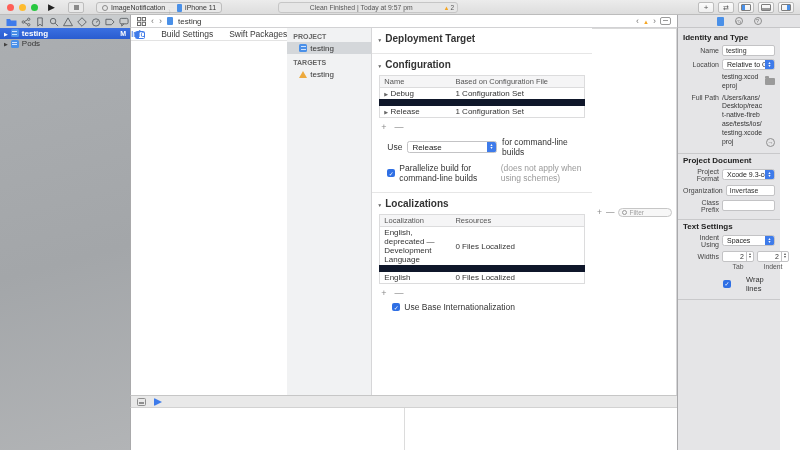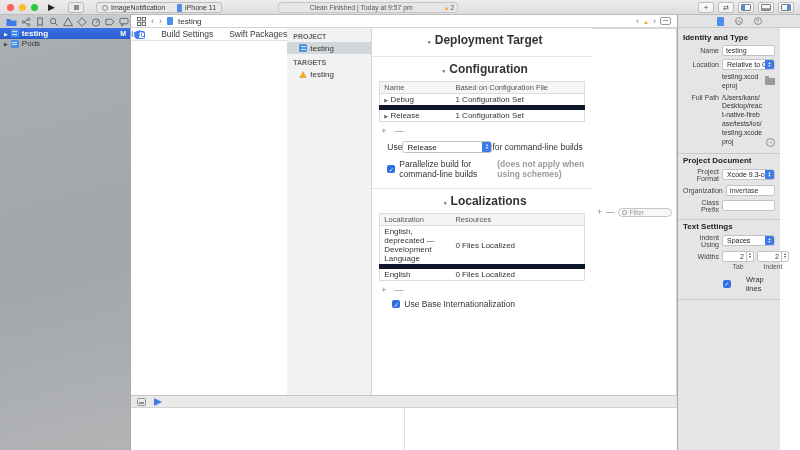--- a/index.html
+++ b/index.html
@@ -77,49 +77,49 @@
   .ptoggle { position:absolute; left:4px; top:2.5px; width:10px; height:8px; border:1px solid #3e7bea; border-radius:1.5px; }
   .ptoggle::before { content:""; position:absolute; left:0; top:0; width:3px; height:100%; background:#3e7bea; }
   .ebody { flex:1; display:flex; min-height:0; }
   .esidebar { flex:0 0 85px; background:#f1f2f3; border-right:1px solid #d6d6d8; font-size:8px; }
   .eshead { font-size:7px; font-weight:bold; color:#666; padding:5px 0 2px 6px; }
   .esrow { height:12px; display:flex; align-items:center; gap:3px; padding-left:12px; }
   .esrow.sel { background:#d4d7da; }
   .targetic { width:0; height:0; border-left:4px solid transparent; border-right:4px solid transparent;
               border-bottom:7px solid #eda93c; position:relative; }
   .econtent { flex:1; min-width:0; font-size:8.5px; }
-  .sec-h { display:flex; align-items:center; gap:3px; font-weight:bold; font-size:12px; color:#333; padding:5px 0 0 5px;justify-content:center; }
+  .sec-h { display:flex; align-items:center; gap:3px; font-weight:bold; font-size:10px; color:#333; padding:5px 0 0 5px; }
   .ddisc::before { content:"▼"; font-size:5px; color:#666; }
   .rdisc::before { content:"▶"; font-size:5px; color:#666; }
   .dep-row { display:flex; align-items:center; margin-top:11px; }
   .dep-row .lbl { width:95px; text-align:right; color:#333; }
   .sep { border-top:1px solid #e6e6e6; margin-top:9px; }
   .dropdown { display:inline-flex; align-items:center; height:12px; background:#fff; border:1px solid #c3c3c5;
               border-radius:2.5px; font-size:8px; color:#222; overflow:hidden; }
   .dropdown .val { flex:1; padding:0 4px; white-space:nowrap; overflow:hidden; }
   .caps { width:9px; align-self:stretch; background:#3e7bea; display:flex; flex-direction:column;
           align-items:center; justify-content:center; color:#fff; flex:0 0 9px; }
   .caps::before{ content:"▲"; font-size:3.5px; line-height:3px; }
   .caps::after { content:"▼"; font-size:3.5px; line-height:3px; }
   table.etable { border-collapse:collapse; width:calc(100% - 14px); margin:5px 7px 0 7px; font-size:8px; }
   .etable th { background:#f5f5f6; border:1px solid #dcdcdd; border-left:none; border-right:none;
                font-weight:normal; color:#555; text-align:left; padding:1px 4px; font-size:7.5px; }
   .etable th:first-child{ border-left:1px solid #dcdcdd; width:35%; }
   .etable th:last-child{ border-right:1px solid #dcdcdd; }
-  .etable td { border-bottom:5px solid #0f172a; color:#333; padding:1px 4px; height:9px; }
+  .etable td { border-bottom:7px solid #0f172a; color:#333; padding:1px 4px; height:9px; }
   .etable tr td:first-child{ border-left:1px solid #dcdcdd; }
   .etable tr td:last-child{ border-right:1px solid #dcdcdd; }
   .etable tr:last-child td { border-bottom:1px solid #dcdcdd; }
   .plusminus { display:flex; gap:8px; margin:4px 0 0 9px; color:#8a8a8a; font-size:9px; }
-  .use-row { display:flex; align-items:center; margin:5px 0 0 15px; color:#333; }
+  .use-row { display:flex; align-items:center; gap:5px; margin:5px 0 0 15px; color:#333; }
   .check-row { display:flex; align-items:center; gap:4px; margin:6px 0 0 15px; color:#333; }
   .checkbox { width:8px; height:8px; background:#2f6fe4; border-radius:2px; color:#fff; font-size:6px;
               display:flex; align-items:center; justify-content:center; flex:0 0 8px; }
   .checkbox::before{ content:"✓"; }
-  .note { color:#9a9a9a;font-weight:bold; }
+  .note { color:#9a9a9a; }
   .filterrow { flex:0 0 14px; border-top:1px solid #d9d9d9; display:flex; }
   .filterside { flex:0 0 85px; border-right:1px solid #d6d6d8; display:flex; align-items:center; gap:4px; padding:0 4px 0 5px; }
   .filterside .pm { color:#8a8a8a; font-size:8.5px; }
   .filterfield { flex:1; height:9px; border:1px solid #c6c6c6; border-radius:5px; background:#f7f7f7;
                  display:flex; align-items:center; gap:2px; padding:0 3px; }
   .filterfield .circ { width:5px; height:5px; border:1px solid #9a9a9a; border-radius:50%; }
   .filterfield .ph { font-size:6.5px; color:#a0a0a0; }
 
   
   .debugbar { position:absolute; left:130px; top:395px; width:547px; height:13px; background:#e9e9e9;

